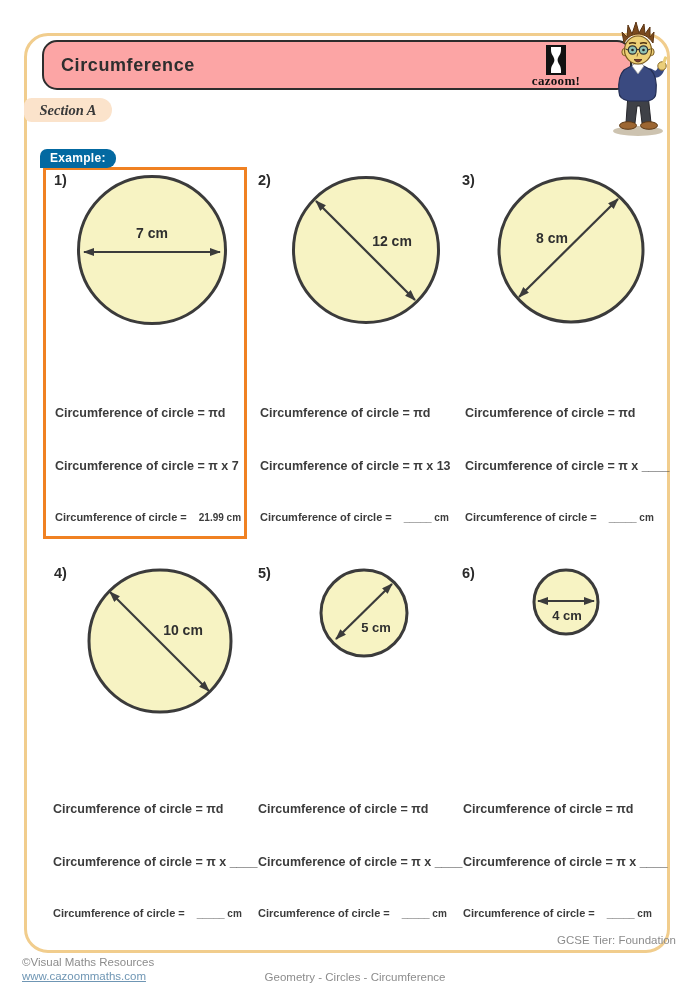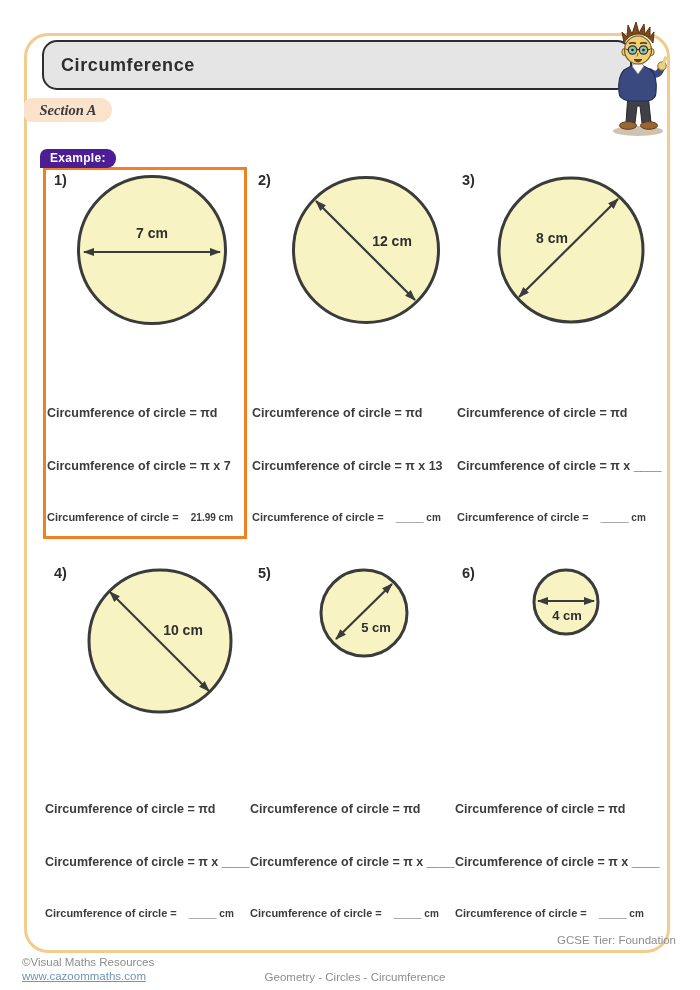--- a/index.html
+++ b/index.html
@@ -10,21 +10,21 @@
 
   
   .page-border{
     position:absolute;left:24px;top:33px;width:646px;height:920px;
     border:3px solid #F1CD8D;border-radius:24px;box-sizing:border-box;
   }
 
   
   .title-box{
     position:absolute;left:42px;top:40px;width:590px;height:50px;
-    border:2px solid #2d2d2d;border-radius:15px;background:#e5e5e5;box-sizing:border-box;
+    border:2px solid #2d2d2d;border-radius:15px;background:#fca5a5;box-sizing:border-box;
   }
   .title{
     position:absolute;left:17px;top:13px;font-size:18px;font-weight:bold;
     color:#2e2e2e;letter-spacing:.6px;
   }
   .logo{position:absolute;left:478px;top:3px;width:68px;text-align:center;}
   .logo-icon{display:block;margin:0 auto;}
   .logo-text{
     font-family:"Liberation Serif",serif;font-weight:bold;font-size:13px;
     color:#111;margin-top:-2px;letter-spacing:.3px;
@@ -42,35 +42,35 @@
   }
   .instructions{
     position:absolute;left:128px;top:100px;width:440px;
     font-family:"Liberation Serif",serif;font-style:italic;
     font-size:14.5px;line-height:20px;color:#161616;
   }
 
   
   .example-tab{
     position:absolute;left:40px;top:149px;height:19px;padding:0 10px;
-    background:#4c1d95;color:#fff;font-weight:bold;font-size:12px;
+    background:#0369a1;color:#fff;font-weight:bold;font-size:12px;
     line-height:19px;border-radius:7px 9px 9px 0;letter-spacing:.3px;
   }
   .example-box{
     position:absolute;left:43px;top:167px;width:204px;height:372px;
     border:3px solid #F08122;box-sizing:border-box;
   }
 
   .pnum{position:absolute;font-size:14.5px;font-weight:600;color:#2b2b2b;}
 
   .circle-svg{position:absolute;}
   .dia-label{font-family:"Liberation Sans",sans-serif;font-weight:bold;fill:#2f2f2f;}
 
   .work{position:absolute;width:208px;}
-  .wl{position:absolute;left:0;white-space:nowrap;font-weight:bold;color:#3c3c3c;}
+  .wl{position:absolute;left:8px;white-space:nowrap;font-weight:bold;color:#3c3c3c;}
   .l1{top:0;font-size:12.5px;}
   .l2{top:53px;font-size:12.5px;}
   .l3{top:105px;font-size:11px;}
   .l3 .big{font-size:10px;margin-left:12px;}
 
   .footer-copy{position:absolute;left:22px;top:956px;font-size:11.5px;color:#8c8c8c;}
   .footer-link{
     position:absolute;left:22px;top:970px;font-size:11.5px;color:#6F96B4;
     text-decoration:underline;
   }
@@ -85,20 +85,27 @@
     <marker id="ah" markerUnits="userSpaceOnUse" markerWidth="12" markerHeight="9" refX="10" refY="4" orient="auto-start-reverse">
       <path d="M0,0 L11,4 L0,8 Z" fill="#3B3B3B"></path>
     </marker>
   </defs>
 </svg>
 
 <div class="page-border"></div>
 
 <div class="title-box">
   <div class="title">Circumference</div>
+  <div class="logo">
+    <svg class="logo-icon" width="20" height="30" viewBox="0 0 20 30">
+      <rect x="0" y="0" width="20" height="30" fill="#121212"></rect>
+      <path d="M5,2 H15 V5 C15,10 11.6,11.5 11.6,15 C11.6,18.5 15,20 15,25 V28 H5 V25 C5,20 8.4,18.5 8.4,15 C8.4,11.5 5,10 5,5 Z" fill="#ffffff"></path>
+    </svg>
+    <div class="logo-text">cazoom!</div>
+  </div>
 </div>
 
 <svg class="mascot" width="84" height="118" viewBox="0 0 84 118">
   <ellipse cx="42" cy="111" rx="25" ry="5" fill="#CDC3B0"></ellipse>
   <path d="M32,74 L30,103 L39,103 L41,86 L44,86 L46,103 L55,103 L52,74 Z" fill="#3F4147" stroke="#26262B" stroke-width="1"></path>
   <ellipse cx="32" cy="105.5" rx="8.5" ry="3.8" fill="#9C6632" stroke="#5e3a16" stroke-width="1"></ellipse>
   <ellipse cx="53" cy="105.5" rx="8.5" ry="3.8" fill="#9C6632" stroke="#5e3a16" stroke-width="1"></ellipse>
   <path d="M54,52 C60,56 63,54 65,49" fill="none" stroke="#3A4A80" stroke-width="7" stroke-linecap="round"></path>
   <circle cx="66" cy="46" r="4.2" fill="#EBCF7A" stroke="#8a6b2a" stroke-width="1"></circle>
   <path d="M67,45 L69.5,38" stroke="#EBCF7A" stroke-width="3.2" stroke-linecap="round"></path>

